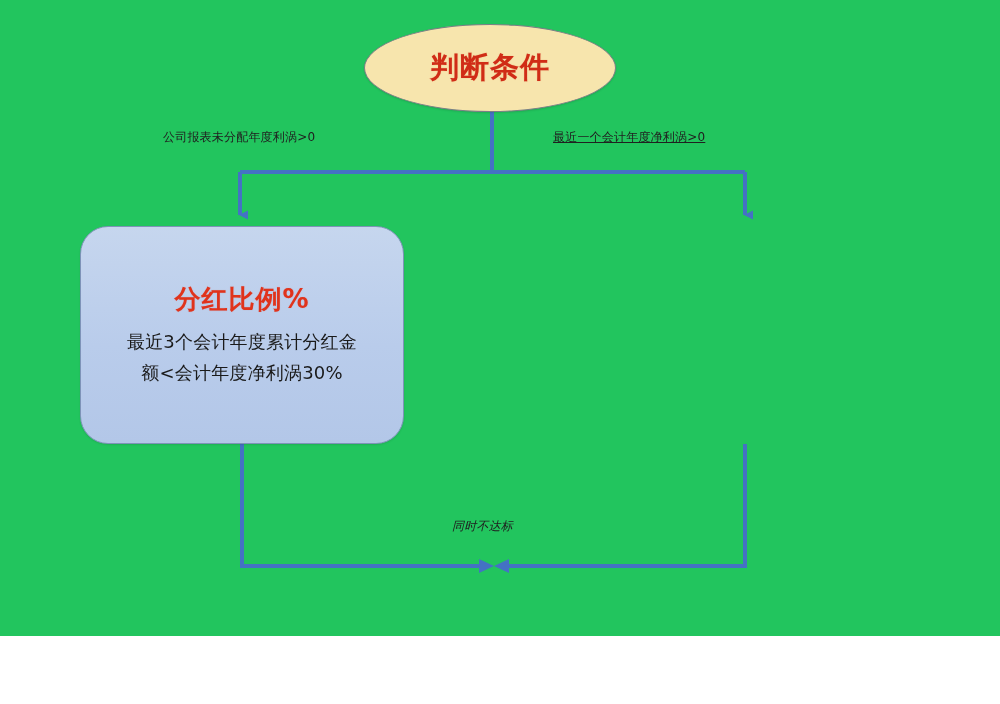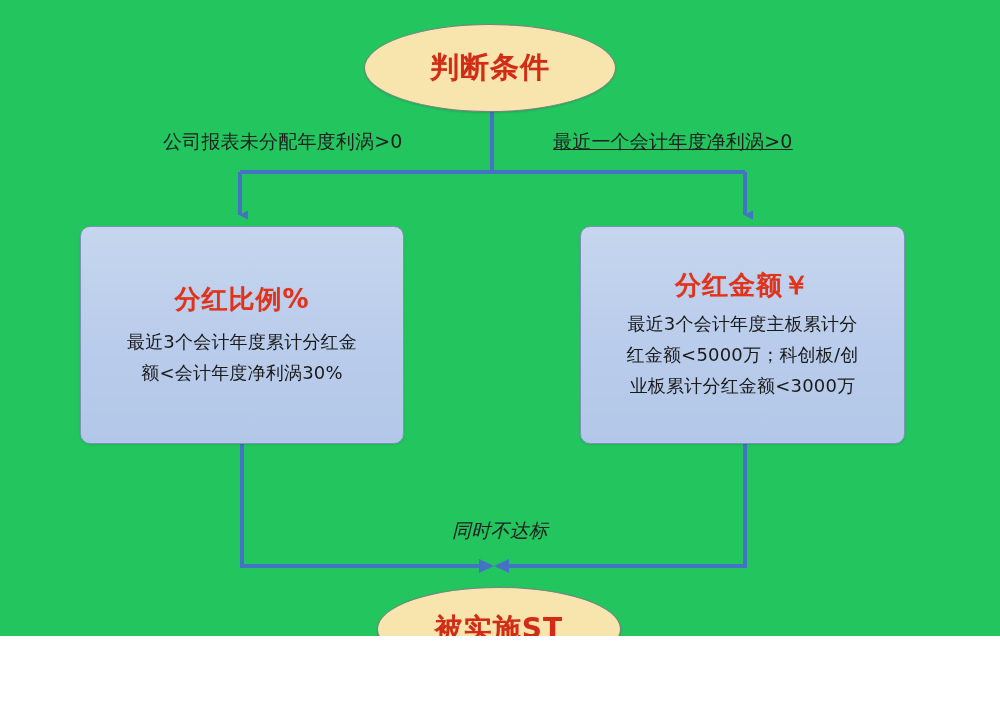--- a/index.html
+++ b/index.html
@@ -58,21 +58,21 @@
     width: 244px;
     height: 84px;
   }
   #node-result .node-title {
     font-size: 28px;
   }
   
   .box-node {
     position: absolute;
     box-sizing: border-box;
-    border-radius: 10px;
+    border-radius: 28px;
     background: linear-gradient(180deg, #c6d6ee 0%, #b9cceb 55%, #b3c7e8 100%);
     border: 1.4px solid #7e93b8;
     display: flex;
     flex-direction: column;
     align-items: center;
     justify-content: center;
     padding: 10px 18px;
     box-shadow: 0 1px 2px rgba(0,0,0,0.10);
   }
   .box-node .box-title {
@@ -109,21 +109,21 @@
   #box-amount .box-title {
     margin-bottom: 6px;
   }
   #box-amount .box-body {
     max-width: 290px;
   }
   
   .edge-label {
     position: absolute;
     color: #202020;
-    font-size: 19px;
+    font-size: 12px;
     white-space: nowrap;
     letter-spacing: 0.2px;
   }
   #label-left-branch {
     left: 163px;
     top: 129px;
   }
   #label-right-branch {
     left: 553px;
     top: 129px;
@@ -171,28 +171,17 @@
   <div class="edge-label" id="label-right-branch">最近一个会计年度净利涡&gt;0</div>
 
   <div class="box-node" id="box-ratio">
     <div class="box-title">分红比例%</div>
     <div class="box-body">
       <div>最近3个会计年度累计分红金</div>
       <div>额&lt;会计年度净利涡30%</div>
     </div>
   </div>
 
-  <div class="box-node" id="box-amount">
-    <div class="box-title">分红金额￥</div>
-    <div class="box-body">
-      <div>最近3个会计年度主板累计分</div>
-      <div>红金额&lt;5000万；科创板/创</div>
-      <div>业板累计分红金额&lt;3000万</div>
-    </div>
-  </div>
 
   <div class="edge-label" id="label-bottom">同时不达标</div>
 
-  <div class="ellipse-node" id="node-result">
-    <span class="node-title">被实施ST</span>
-  </div>
 
 </div>
 
 </body></html>

